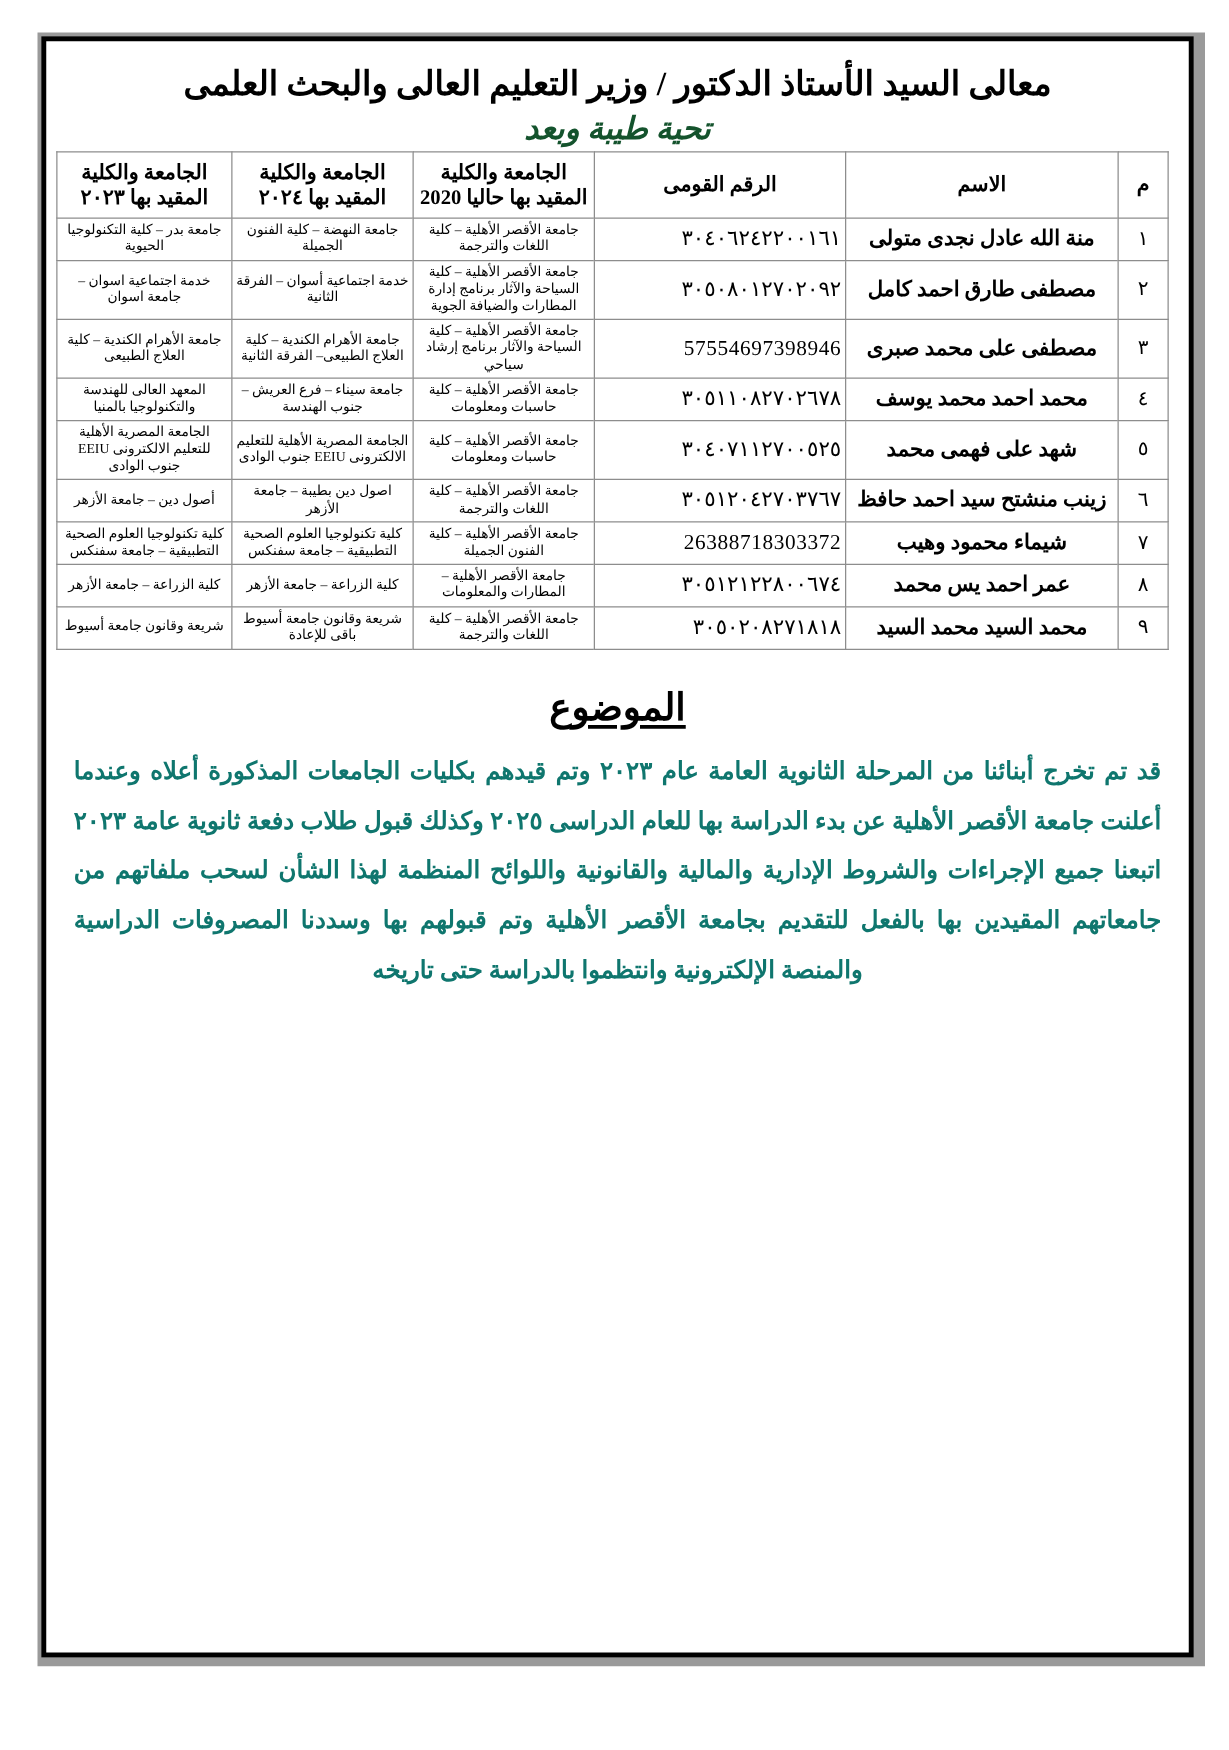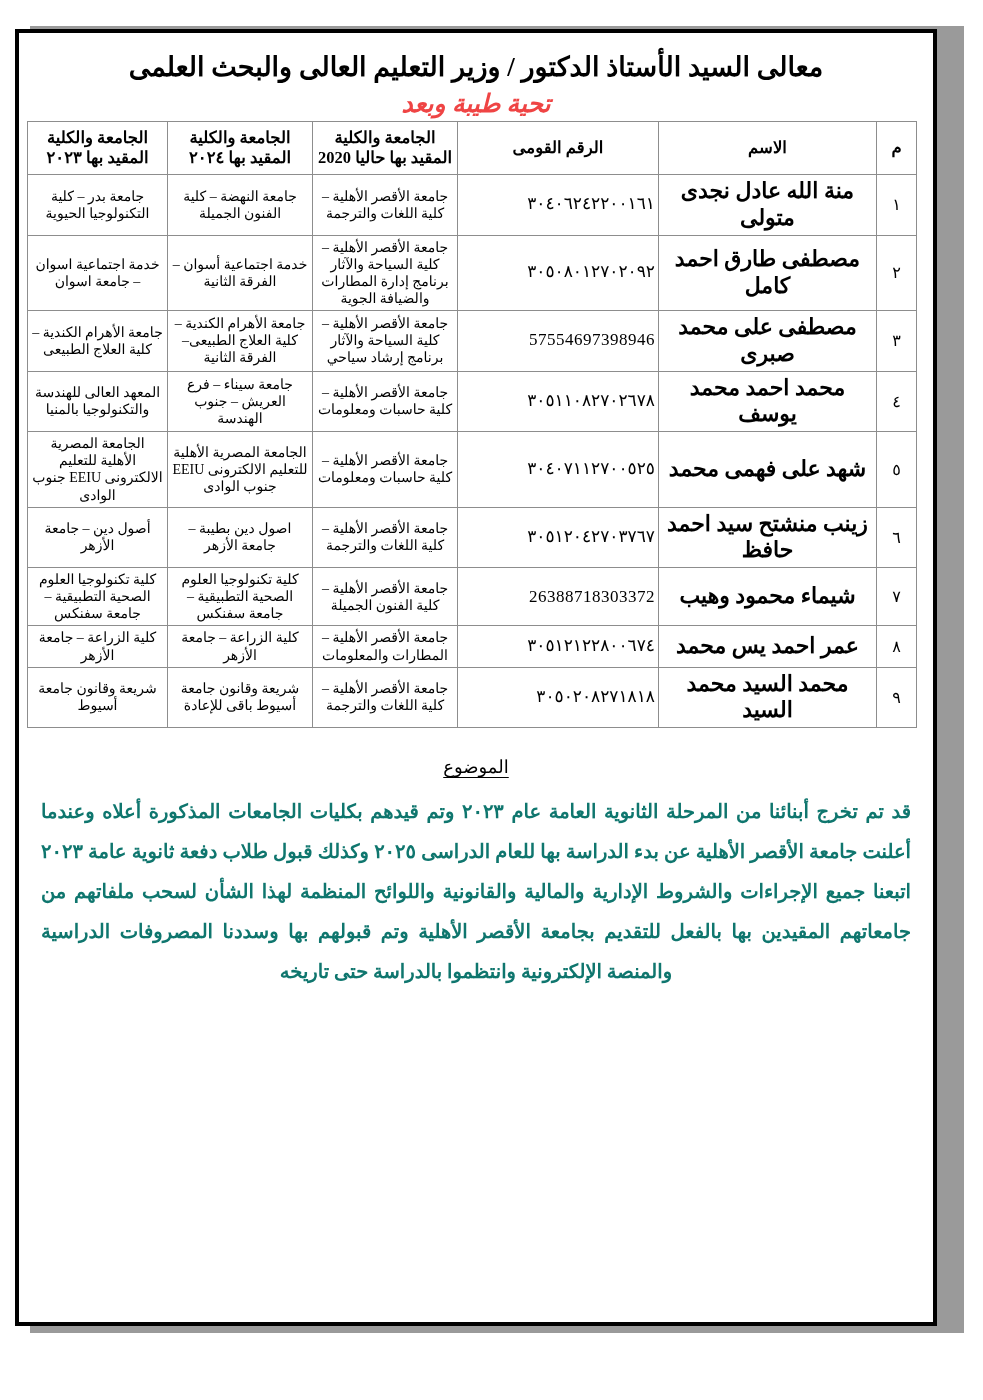--- a/index.html
+++ b/index.html
@@ -19,21 +19,21 @@
   .page-shadow {
     position: absolute;
     left: 30px;
     top: 26px;
     width: 934px;
     height: 1307px;
     background: #9a9a9a;
   }
   .page-frame {
     position: absolute;
-    left: 15px;
+    left: 33px;
     top: 29px;
     width: 922px;
     height: 1297px;
     border: 4px solid #000000;
     background: #ffffff;
     box-sizing: border-box;
     padding: 0;
   }
   .page-inner {
     position: absolute;
@@ -52,21 +52,21 @@
     color: #000;
     margin: 8px 0 2px 0;
     white-space: nowrap;
   }
   .doc-greeting {
     text-align: center;
     font-weight: bold;
     font-style: italic;
     font-size: 25px;
     line-height: 1.2;
-    color: #ef4444;
+    color: #14532d;
     margin: 4px 0 2px 0;
   }
   .doc-subtitle {
     text-align: center;
     font-weight: bold;
     font-size: 18px;
     line-height: 1.25;
     color: #000;
     margin: 6px 0 8px 0;
     white-space: nowrap;
@@ -93,47 +93,47 @@
   table.students th {
     font-weight: bold;
     font-size: 16.5px;
     padding: 6px 3px;
   }
   table.students td.c-idx {
     font-size: 16px;
     font-weight: normal;
   }
   table.students td.c-name {
-    font-size: 22px;
+    font-size: 17px;
     font-weight: bold;
   }
   table.students td.c-nid {
     font-size: 17px;
     font-weight: normal;
     letter-spacing: 0.5px;
     white-space: nowrap;
     text-align: right;
   }
   table.students td.c-uni {
-    font-size: 14px;
+    font-size: 11px;
     font-weight: normal;
   }
 
   col.w-idx  { width: 40px; }
   col.w-name { width: 218px; }
   col.w-nid  { width: 201px; }
   col.w-cur  { width: 145px; }
   col.w-24   { width: 145px; }
   col.w-23   { width: 140px; }
 
   
   .subject-heading {
     text-align: center;
-    font-weight: normal;
-    font-size: 18px;
+    font-weight: bold;
+    font-size: 30px;
     text-decoration: underline;
     text-underline-offset: 4px;
     color: #000;
     margin: 28px 0 14px 0;
   }
   .subject-body {
     font-size: 19.5px;
     font-weight: bold;
     line-height: 2.05;
     color: #0f766e;

